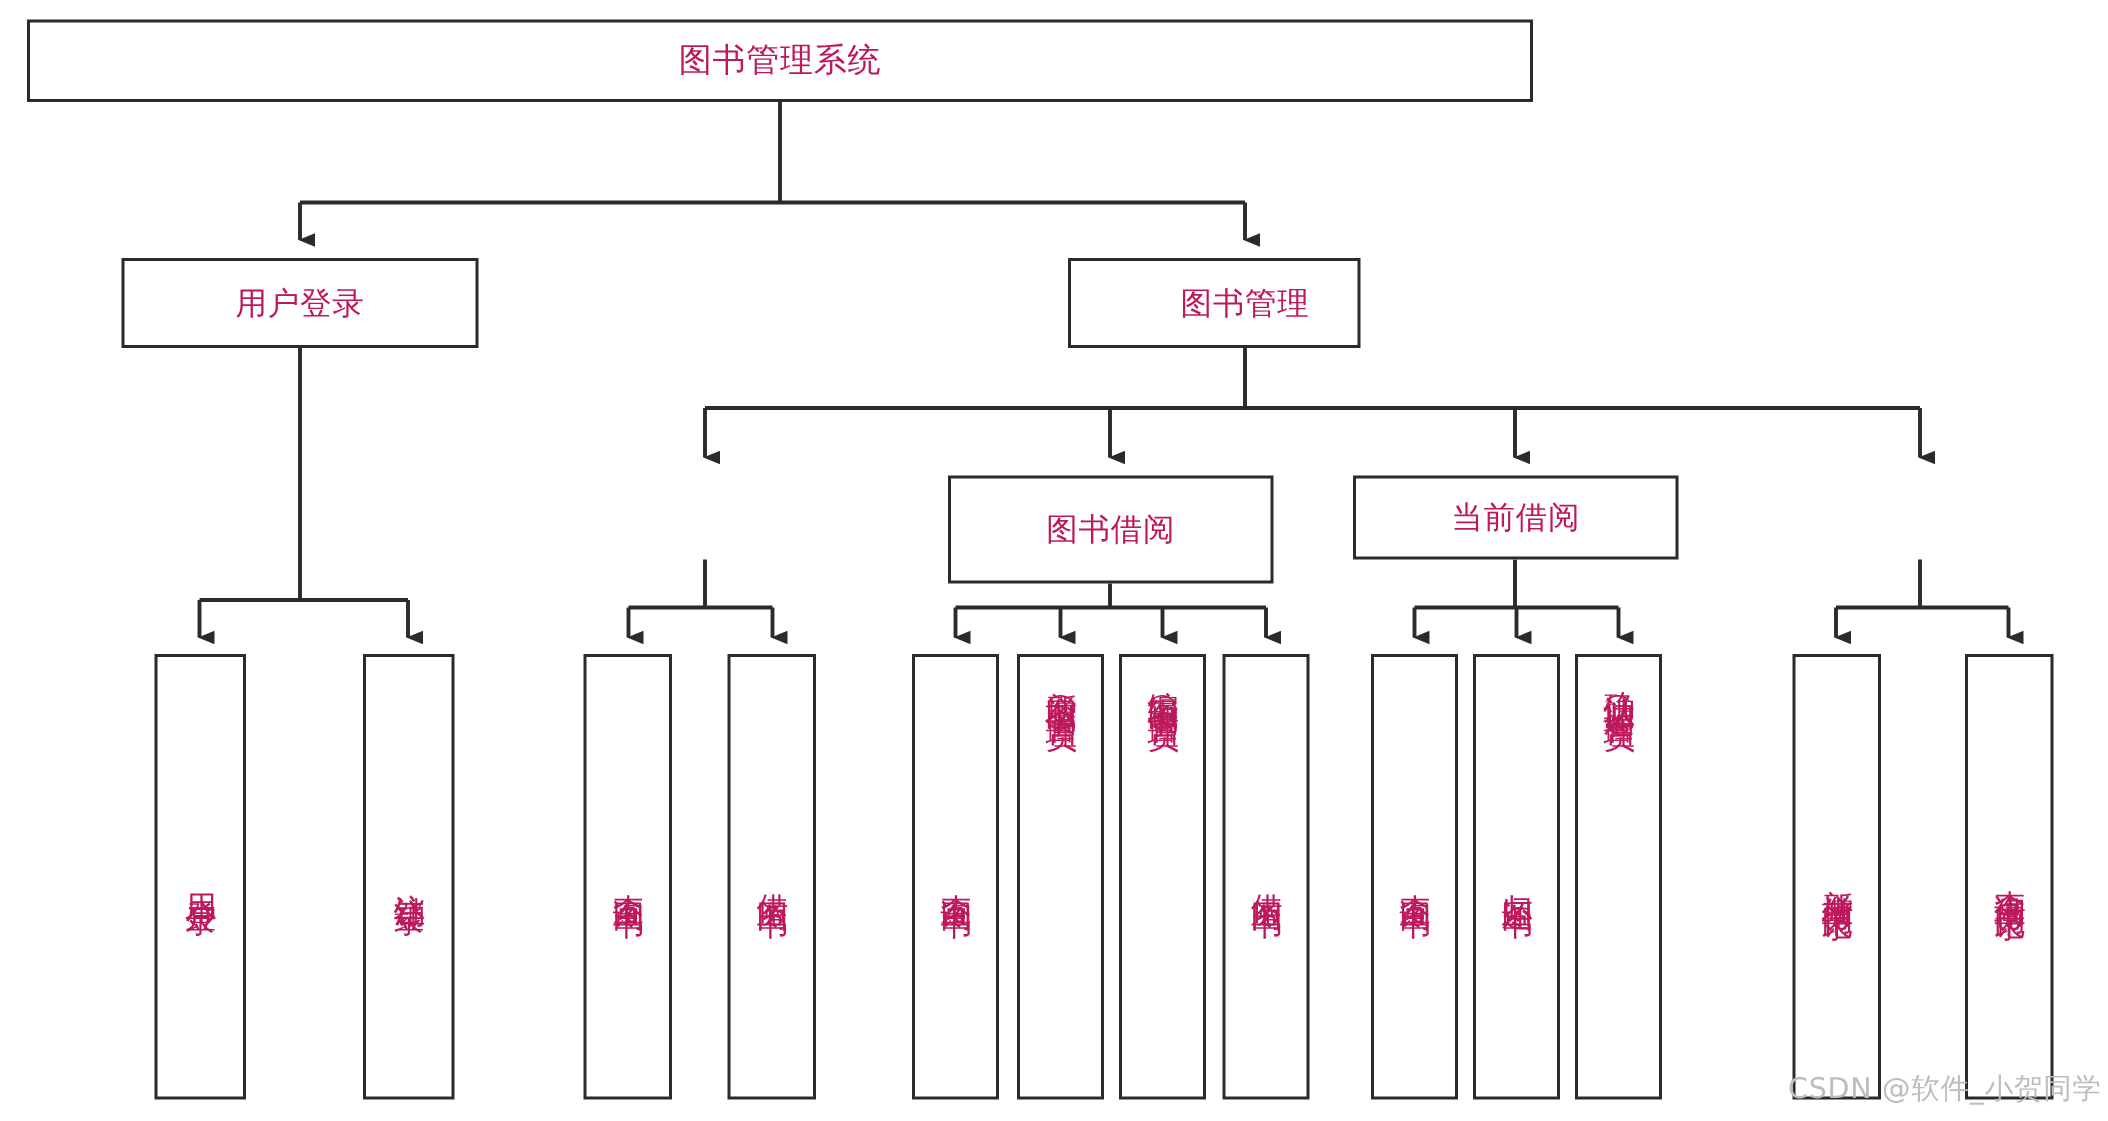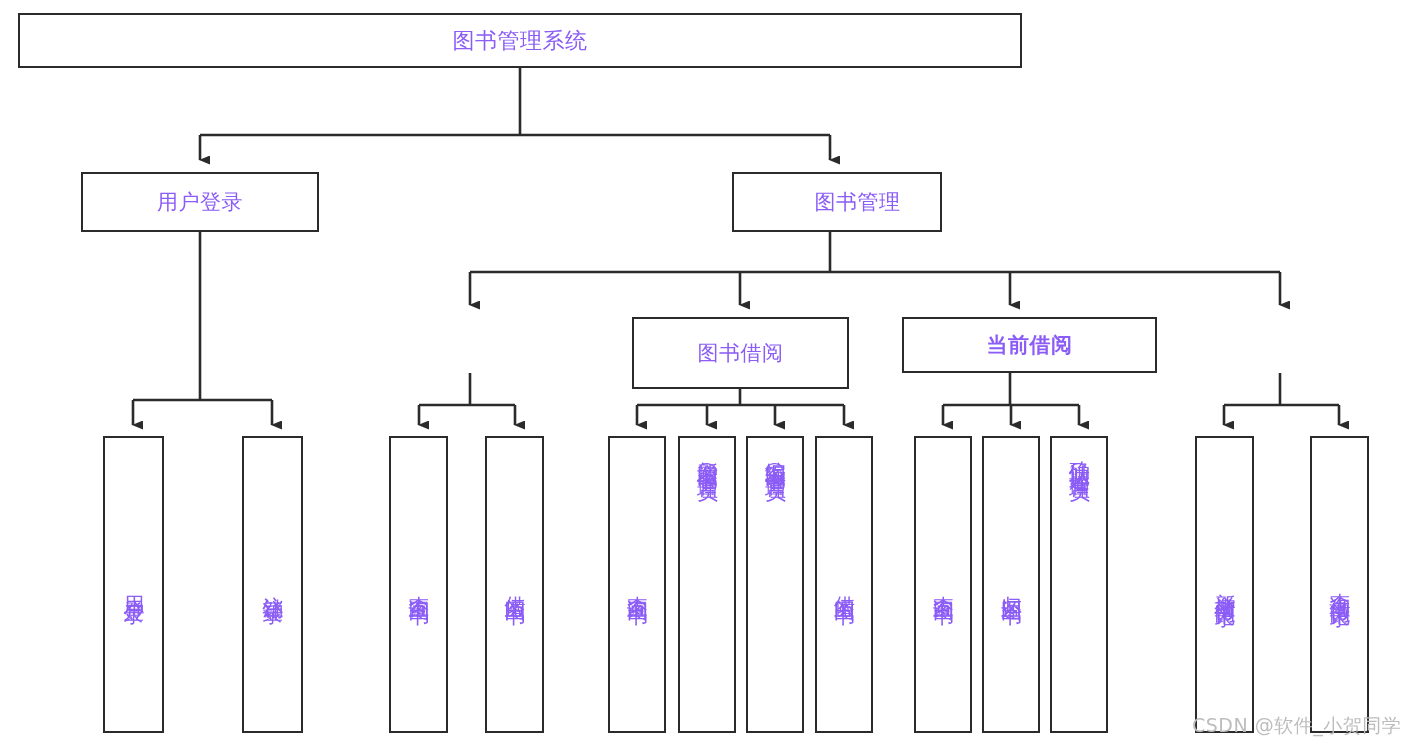--- a/index.html
+++ b/index.html
@@ -28,21 +28,21 @@
   .node {
     position: absolute;
     box-sizing: border-box;
     background: #ffffff;
     border: 2px solid #2b2b2b;
     display: flex;
     align-items: center;
     justify-content: center;
   }
   .node .label {
-    color: #8b5cf6;
+    color: #be185d;
     line-height: 1.15;
     letter-spacing: 0.5px;
     white-space: nowrap;
   }
   .node.horiz .label {
     font-size: 21px;
   }
   .node.root .label {
     font-size: 22px;
   }
@@ -125,28 +125,28 @@
     </g>
   </svg>
 
   <div class="node horiz root" style="left:18px; top:13px; width:1004px; height:55px;">
     <span class="label">图书管理系统</span>
   </div>
 
   <div class="node horiz" style="left:81px; top:172px; width:238px; height:60px;">
     <span class="label">用户登录</span>
   </div>
-  <div class="node horiz" style="left:732px; top:172px; width:210px; height:60px;padding-left:41px;">
+  <div class="node horiz" style="left:712px; top:172px; width:195px; height:60px;padding-left:41px;">
     <span class="label">图书管理</span>
   </div>
 
   <div class="node horiz" style="left:632px; top:317px; width:217px; height:72px;">
     <span class="label">图书借阅</span>
   </div>
-  <div class="node horiz" style="left:902px; top:317px; width:255px; height:56px;font-weight:bold;">
+  <div class="node horiz" style="left:902px; top:317px; width:217px; height:56px;">
     <span class="label">当前借阅</span>
   </div>
 
   <div class="node vert" style="left:103px; top:436px; width:61px; height:297px;">
     <span class="label">用户登录</span>
   </div>
   <div class="node vert" style="left:242px; top:436px; width:61px; height:297px;">
     <span class="label">注销登录</span>
   </div>
   <div class="node vert" style="left:389px; top:436px; width:59px; height:297px;">

